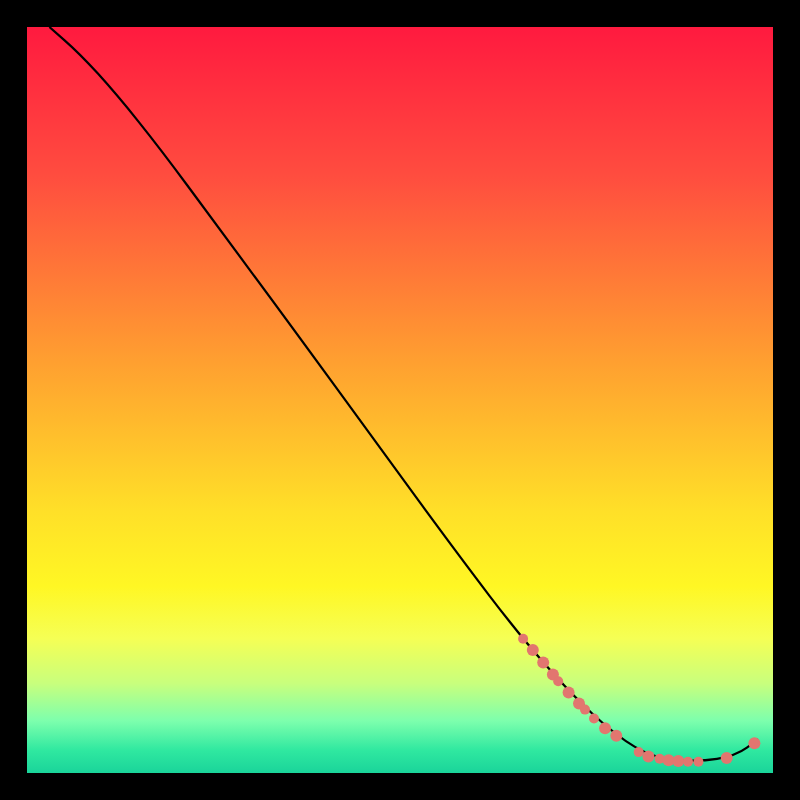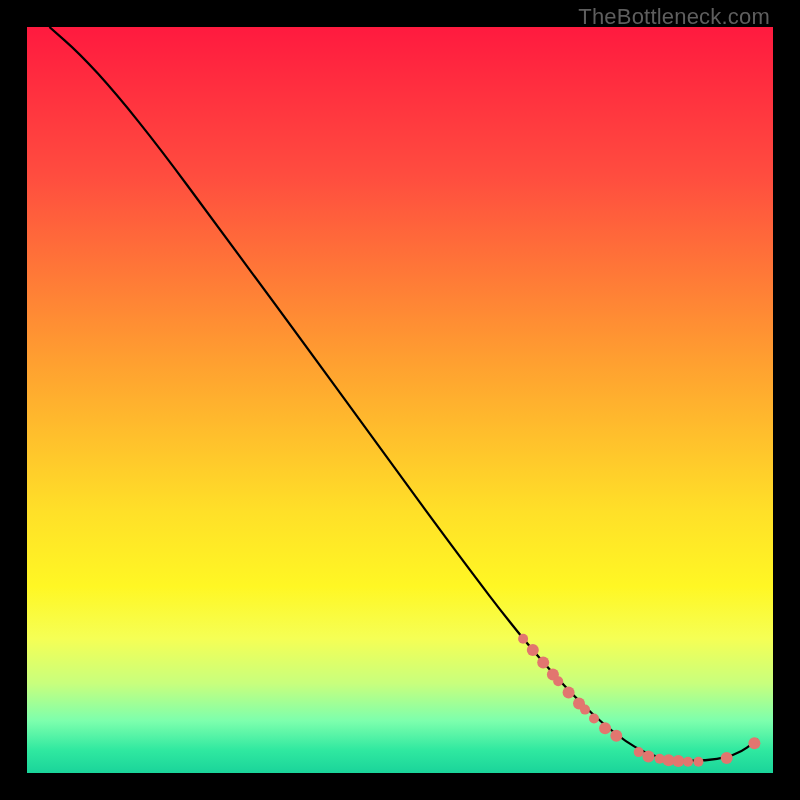--- a/index.html
+++ b/index.html
@@ -36,21 +36,20 @@
     letter-spacing: 0.2px;
   }
   svg {
     display: block;
   }
 </style>
 </head>
 <body>
 
 <div class="frame">
-  <div class="watermark">TheBottleneck.com</div>
 
   <div class="plot">
     <svg id="chart-svg" width="746" height="746" viewBox="0 0 746 746" preserveAspectRatio="none">
       <defs>
         <linearGradient id="bg-grad" x1="0" y1="0" x2="0" y2="1">
             <stop offset="0%" stop-color="#ff1a3f"></stop>
             <stop offset="20%" stop-color="#ff4d3f"></stop>
             <stop offset="45%" stop-color="#ffa030"></stop>
             <stop offset="65%" stop-color="#ffe028"></stop>
             <stop offset="75%" stop-color="#fff724"></stop>

